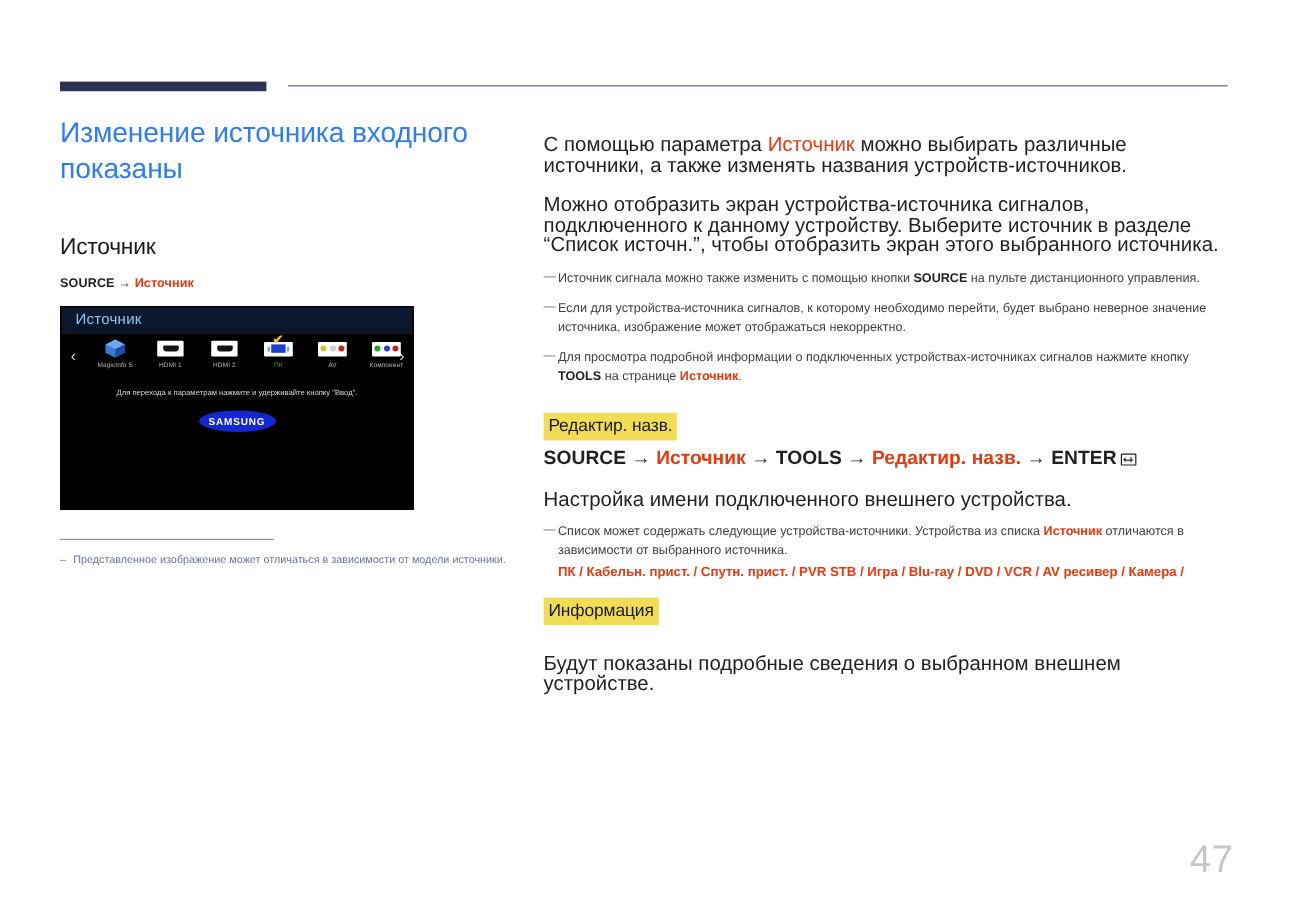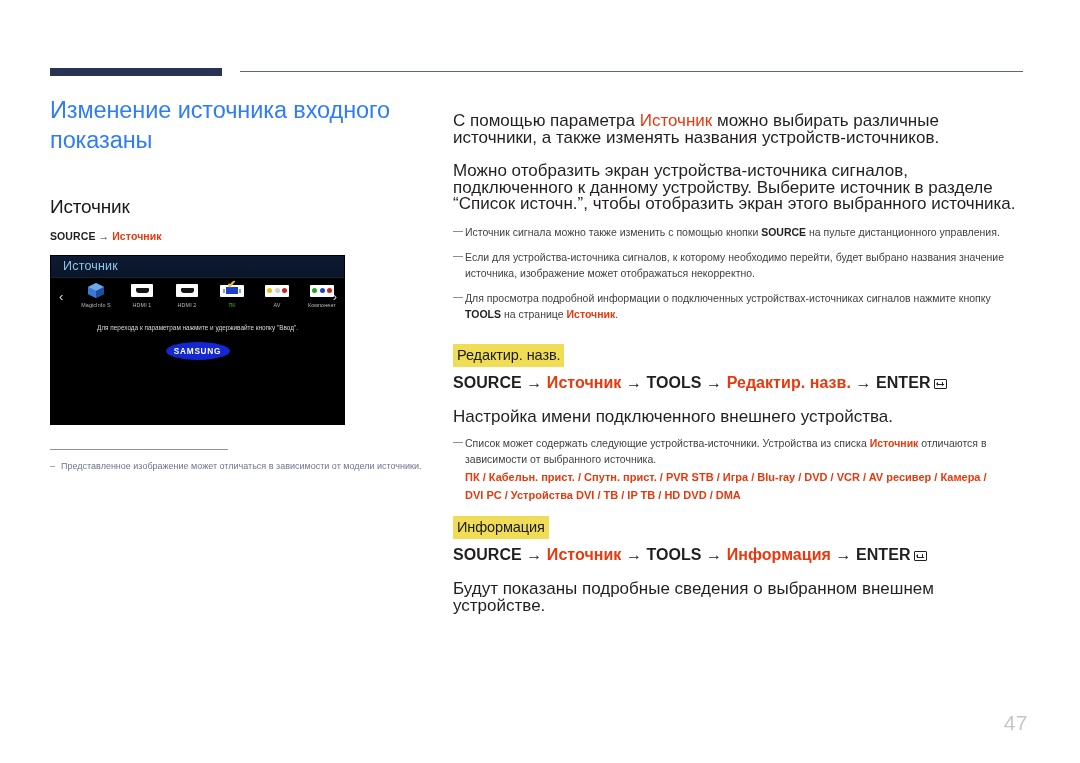--- a/index.html
+++ b/index.html
@@ -301,21 +301,21 @@
     line-height: 16px;
     font-weight: bold;
     color: #e8380d;
     margin-top: 2px;
   }
 
   
   .pageno {
     position: absolute;
     right: 52px; bottom: 28px;
-    font-size: 21px;
+    font-size: 32px;
     color: #c6c6c6;
     letter-spacing: 0.5px;
   }
 </style>
 </head>
 <body>
 
 <div class="page">
 
   <div class="hdr-bar"></div>
@@ -429,45 +429,43 @@
 
     <p class="para">Можно отобразить экран устройства-источника сигналов, подключенного к данному устройству. Выберите источник в разделе “Список источн.”, чтобы отобразить экран этого выбранного источника.</p>
 
     <div class="note">
       <span class="note-dash">—</span>
       <span class="note-body"><span>Источник сигнала можно также изменить с помощью кнопки </span><span class="bold">SOURCE</span><span> на пульте дистанционного управления.</span></span>
     </div>
 
     <div class="note">
       <span class="note-dash">—</span>
-      <span class="note-body">Если для устройства-источника сигналов, к которому необходимо перейти, будет выбрано названия значение источника, изображение может отображаться некорректно.</span>
+      <span class="note-body">Если для устройства-источника сигналов, к которому необходимо перейти, будет выбрано неверное значение источника, изображение может отображаться некорректно.</span>
     </div>
 
     <div class="note">
       <span class="note-dash">—</span>
       <span class="note-body"><span>Для просмотра подробной информации о подключенных устройствах-источниках сигналов нажмите кнопку </span><span class="bold">TOOLS</span><span> на странице </span><span class="red">Источник</span><span>.</span></span>
     </div>
 
     <div><span class="hl">Редактир. назв.</span></div>
 
     <div class="menu-path"><span>SOURCE</span> <span>→</span> <span class="red">Источник</span> <span>→</span> <span>TOOLS</span> <span>→</span> <span class="red">Редактир. назв.</span> <span>→</span> <span>ENTER</span><span class="enter-ico"></span></div>
 
     <p class="desc">Настройка имени подключенного внешнего устройства.</p>
 
     <div class="note" style="margin-bottom:2px;">
       <span class="note-dash">—</span>
       <span class="note-body"><span>Список может содержать следующие устройства-источники. Устройства из списка </span><span class="red">Источник</span><span> отличаются в зависимости от выбранного источника.</span></span>
     </div>
 
     <div style="padding-left:12px;">
       <div class="devlist">ПК / Кабельн. прист. / Спутн. прист. / PVR STB / Игра / Blu-ray / DVD / VCR / AV ресивер / Камера /</div>
-      <div class="devlist">DVI PC / Устройства DVI / ТВ / IP ТВ / HD DVD / DMA</div>
     </div>
 
     <div><span class="hl">Информация</span></div>
 
-    <div class="menu-path"><span>SOURCE</span> <span>→</span> <span class="red">Источник</span> <span>→</span> <span>TOOLS</span> <span>→</span> <span class="red">Информация</span> <span>→</span> <span>ENTER</span><span class="enter-ico"></span></div>
 
     <p class="desc">Будут показаны подробные сведения о выбранном внешнем устройстве.</p>
   </div>
 
   <div class="pageno">47</div>
 </div>
 
 </body></html>

